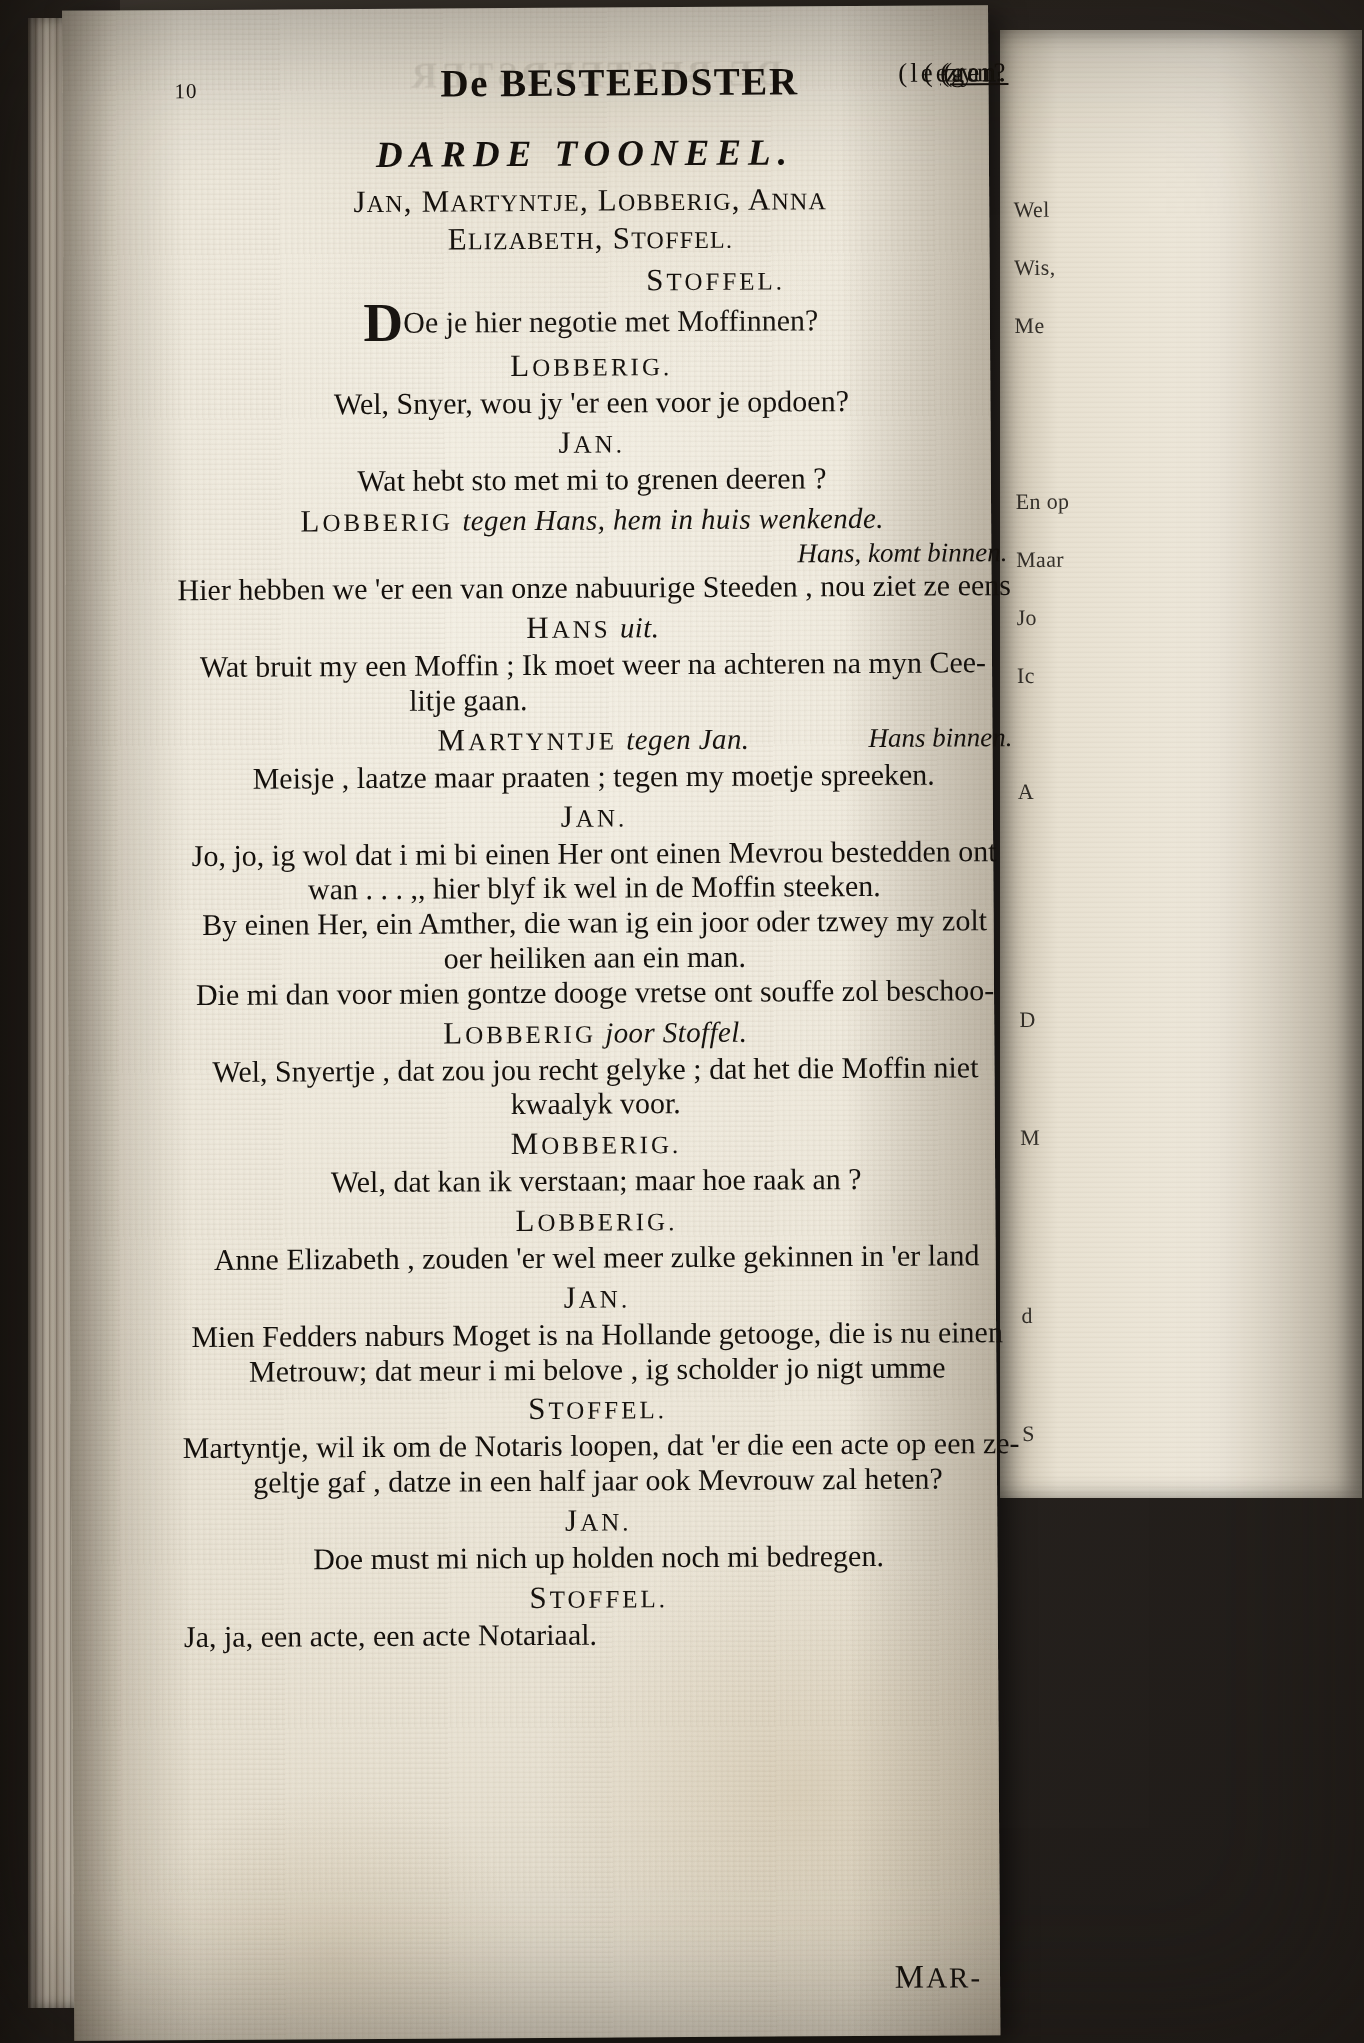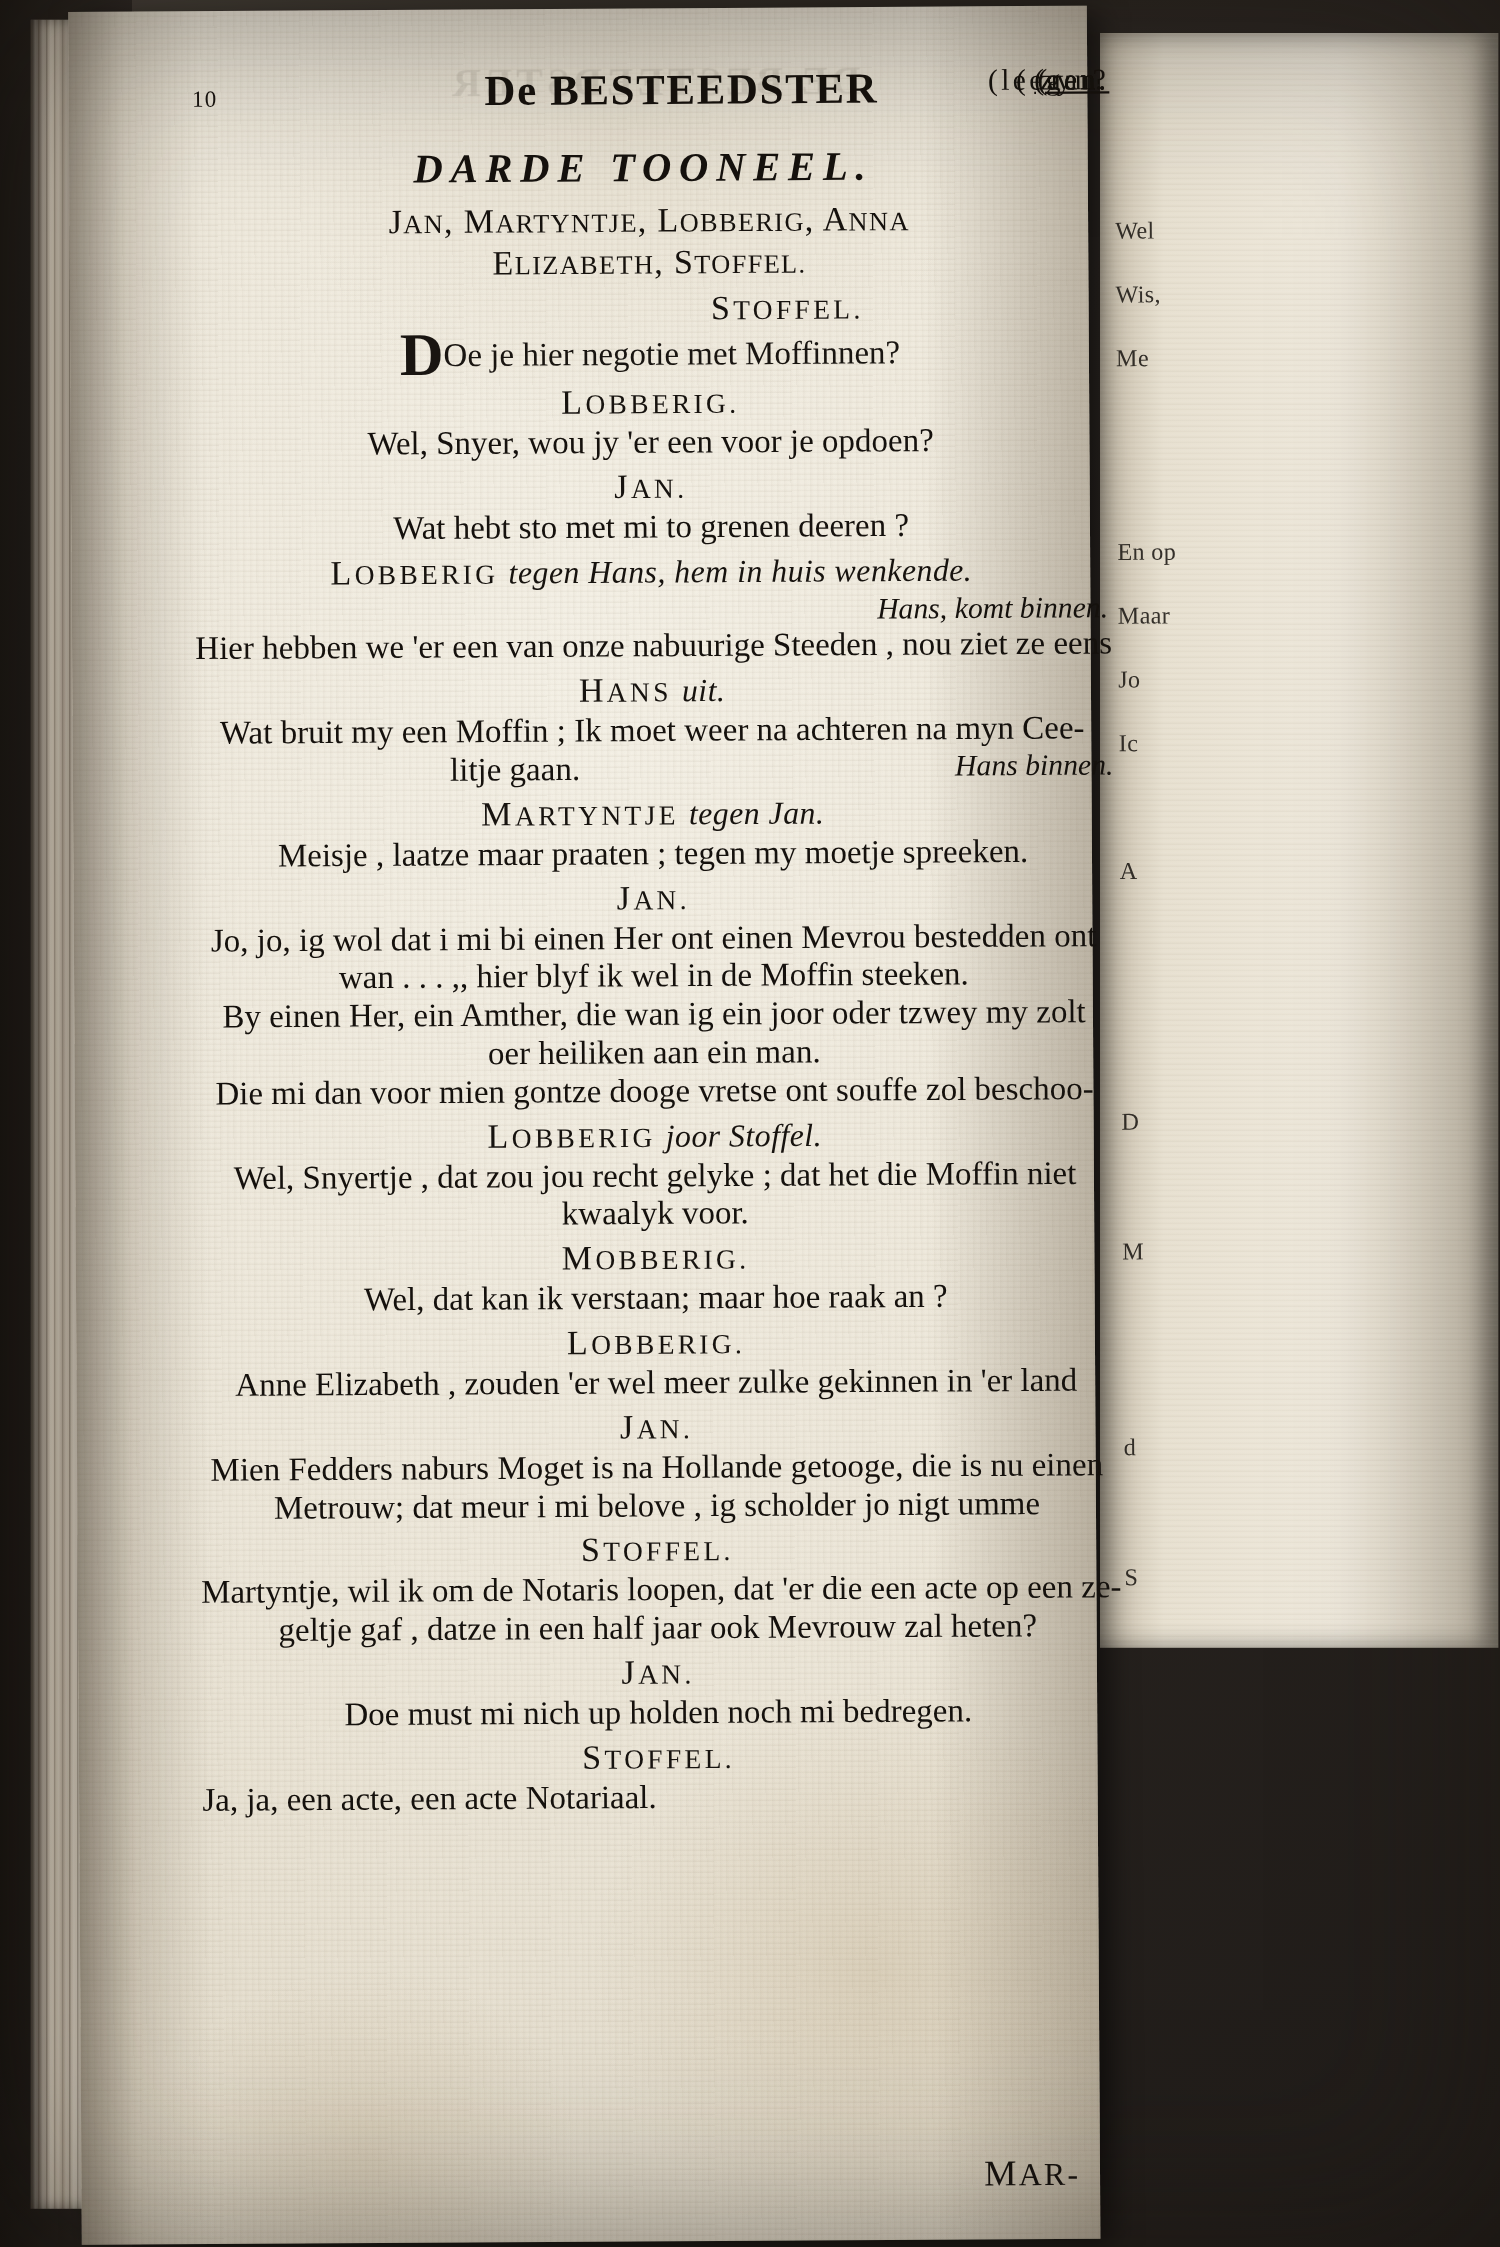--- a/index.html
+++ b/index.html
@@ -217,21 +217,21 @@
   .opener .rest { font-size: 30px; }
 
   
   .margin-note {
     position: absolute;
     right: -4px;
     font-size: 27px;
     color: #15110d;
     white-space: nowrap;
   }
-  .margin-note.it { font-style: italic; }
+  .margin-note.it { font-style: italic; margin-top: 42px; }
 
   
   .catchword {
     position: absolute;
     right: 18px;
     bottom: 40px;
     font-size: 29px;
     letter-spacing: 2px;
     color: #16120e;
     margin-top: 44px;

